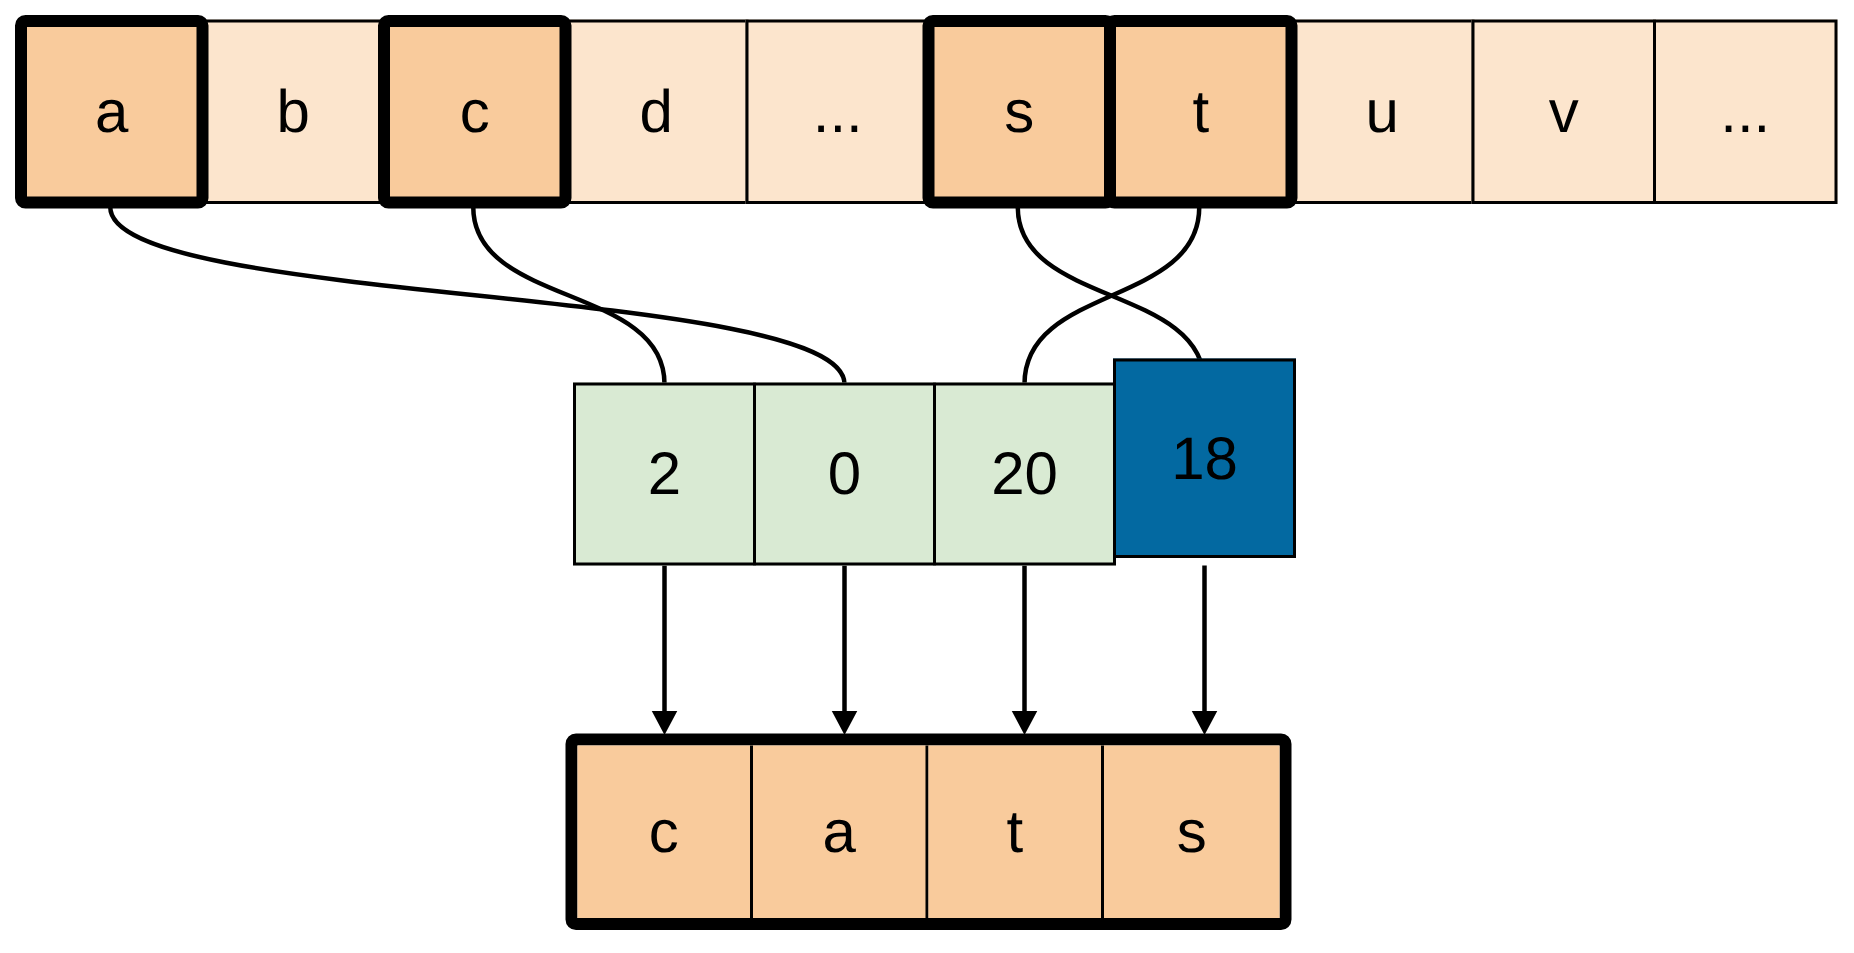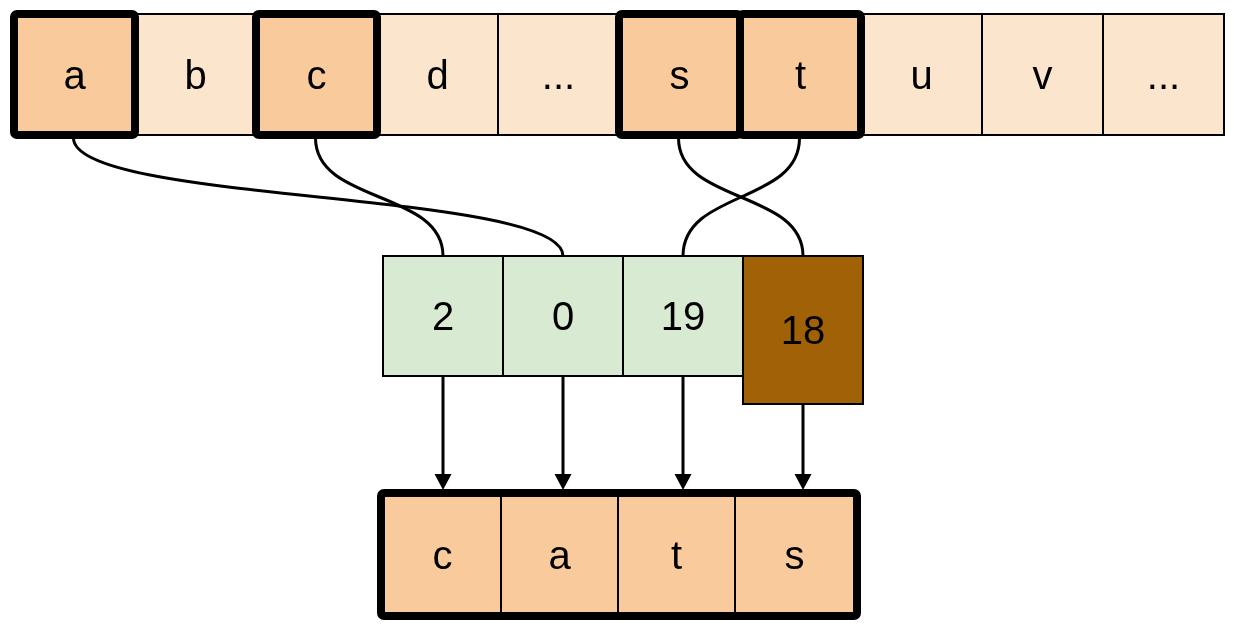--- a/index.html
+++ b/index.html
@@ -124,23 +124,23 @@
       </div>
     </div>
   <div id="index-row" class="row-layer">
       <div class="cell" style="background: rgb(217, 234, 211); left: 382px; top: 255px; width: 122px; height: 122px;">
         <span>2</span>
       </div>
       <div class="cell" style="background: rgb(217, 234, 211); left: 502px; top: 255px; width: 122px; height: 122px;">
         <span>0</span>
       </div>
       <div class="cell" style="background: rgb(217, 234, 211); left: 622px; top: 255px; width: 122px; height: 122px;">
-        <span>19</span>
+        <span>20</span>
       </div>
-      <div class="cell" style="background: #a16207; left: 742px; top: 255px; width: 122px; height: 150px;">
+      <div class="cell" style="background: #0369a1; left: 742px; top: 239px; width: 122px; height: 133px;">
         <span>18</span>
       </div>
     </div>
   <div id="output-box" style="left: 377px; top: 489px;">
       <div class="ocell" style="background: rgb(249, 203, 156);">
         <span>c</span>
       </div>
       <div class="ocell" style="background: rgb(249, 203, 156);">
         <span>a</span>
       </div>

